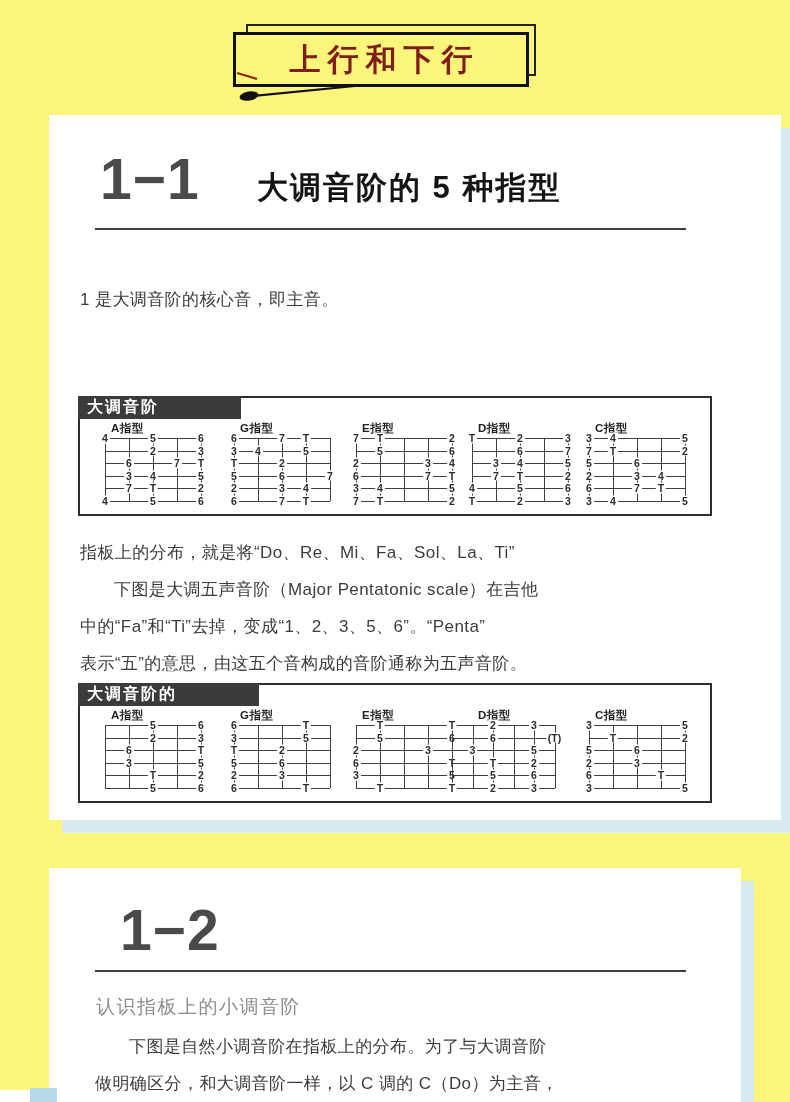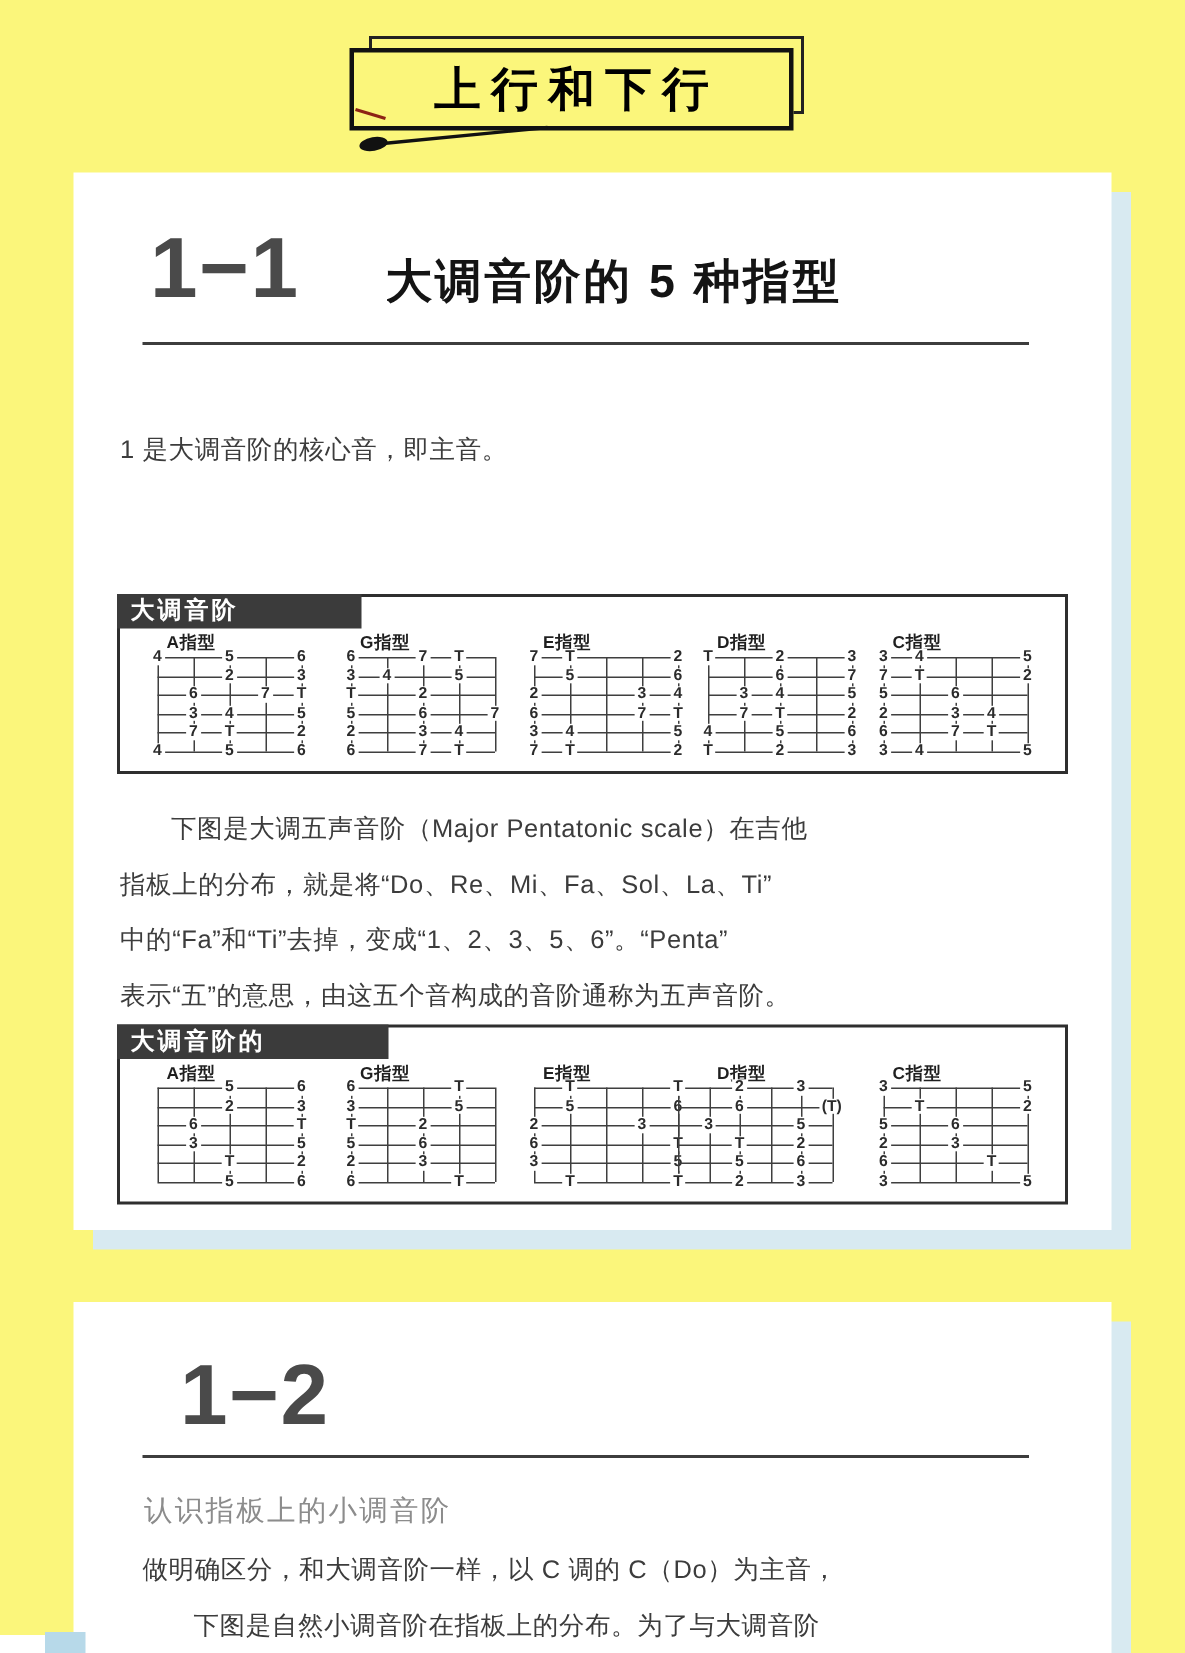--- a/index.html
+++ b/index.html
@@ -12,30 +12,30 @@
   .banner-back{
     position:absolute;left:246px;top:24px;width:286px;height:48px;
     border:2px solid #222;background:#fbf67b;
   }
   .banner{
     position:absolute;left:233px;top:32px;width:290px;height:49px;
     border:3px solid #111;background:#fbf67b;
     display:flex;align-items:center;justify-content:center;
   }
   .banner-title{
-    color:#000000;font-size:31px;font-weight:bold;letter-spacing:7px;
+    color:#7f1d1d;font-size:31px;font-weight:bold;letter-spacing:7px;
     padding-left:7px;
   }
   .pen-svg{position:absolute;left:228px;top:66px;width:150px;height:40px;}
   
   .card{
     position:absolute;left:49px;width:692px;background:#ffffff;
     box-shadow:13px 13px 0 #d8eaf1;
   }
-  .card1{top:115px;height:705px;}
+  .card1{top:115px;height:705px;padding-left:40px;}
   .card2{top:868px;height:280px;}
   .sec-num{
     position:absolute;font-size:57px;font-weight:bold;color:#4a4a4a;
     letter-spacing:1px;line-height:1;
   }
   .card1 .sec-num{left:51px;top:36px;}
   .card2 .sec-num{left:71px;top:34px;}
   .sec-title{
     position:absolute;font-size:31px;font-weight:bold;color:#141414;
     letter-spacing:2px;white-space:nowrap;
@@ -269,22 +269,22 @@
           <span class="note" style="left: 0px; top: 50px;">6</span>
           <span class="note" style="left: 48px; top: 50px;">7</span>
           <span class="note" style="left: 72px; top: 50px;">T</span>
           <span class="note" style="left: 0px; top: 62.5px;">3</span>
           <span class="note" style="left: 24px; top: 62.5px;">4</span>
           <span class="note" style="left: 96px; top: 62.5px;">5</span>
         </div>
       </div>
     </div>
   <div class="para para2">
+      <div class="pline">指板上的分布，就是将“Do、Re、Mi、Fa、Sol、La、Ti”</div>
       <div class="pline indent">下图是大调五声音阶（Major Pentatonic scale）在吉他</div>
-      <div class="pline">指板上的分布，就是将“Do、Re、Mi、Fa、Sol、La、Ti”</div>
       <div class="pline">中的“Fa”和“Ti”去掉，变成“1、2、3、5、6”。“Penta”</div>
       <div class="pline">表示“五”的意思，由这五个音构成的音阶通称为五声音阶。</div>
     </div>
   <div class="dia-box box2">
       <div class="box-header">大调音阶的</div>
       <div class="diagram" style="left: 25px;">
         <div class="dia-label">A指型</div>
         <div class="grid" style="width: 96px; height: 62.5px;">
           <div class="gl h" style="top: 0px;"></div>
           <div class="gl h" style="top: 12.5px;"></div>
@@ -427,19 +427,19 @@
         </div>
       </div>
     </div>
 </div>
 
 <div class="card card2">
   <div class="sec-num">1−2</div>
   <div class="rule"></div>
   <div class="subheading">认识指板上的小调音阶</div>
   <div class="para para1">
+      <div class="pline indent">下图是自然小调音阶在指板上的分布。为了与大调音阶</div>
       <div class="pline">做明确区分，和大调音阶一样，以 C 调的 C（Do）为主音，</div>
-      <div class="pline indent">下图是自然小调音阶在指板上的分布。为了与大调音阶</div>
     </div>
 </div>
 
 <div class="corner-white"></div>
 <div class="corner-cyan"></div>
 
 </body></html>

